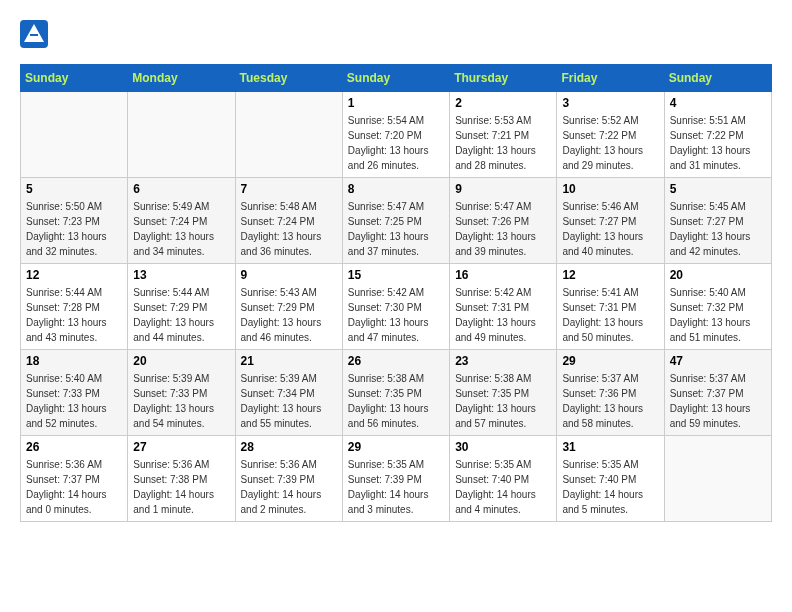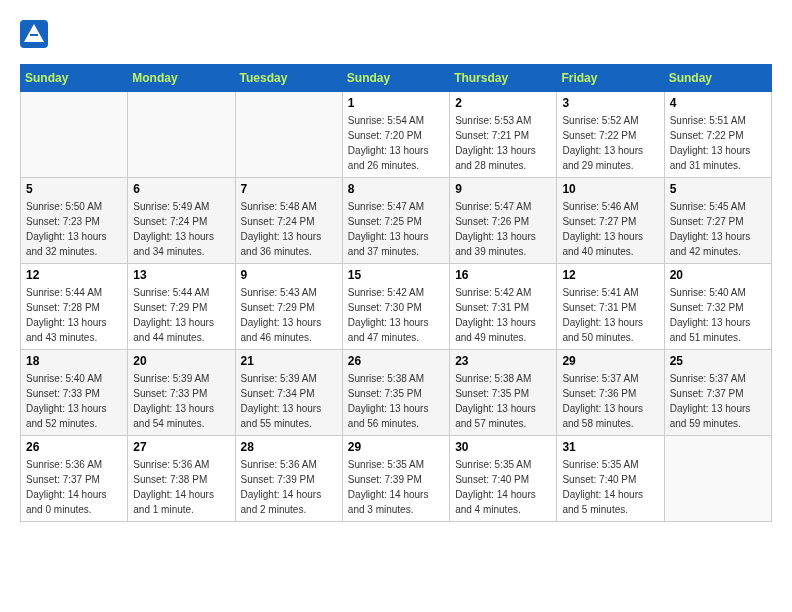--- a/index.html
+++ b/index.html
@@ -218,21 +218,21 @@
         </td>
         <td>
           <span class="day-num">23</span>
           <div class="day-info">Sunrise: 5:38 AM<br>Sunset: 7:35 PM<br>Daylight: 13 hours and 57 minutes.</div>
         </td>
         <td>
           <span class="day-num">29</span>
           <div class="day-info">Sunrise: 5:37 AM<br>Sunset: 7:36 PM<br>Daylight: 13 hours and 58 minutes.</div>
         </td>
         <td>
-          <span class="day-num">25</span>
+          <span class="day-num">47</span>
           <div class="day-info">Sunrise: 5:37 AM<br>Sunset: 7:37 PM<br>Daylight: 13 hours and 59 minutes.</div>
         </td>
       </tr>
       <tr class="week-row">
         <td>
           <span class="day-num">26</span>
           <div class="day-info">Sunrise: 5:36 AM<br>Sunset: 7:37 PM<br>Daylight: 14 hours and 0 minutes.</div>
         </td>
         <td>
           <span class="day-num">27</span>

